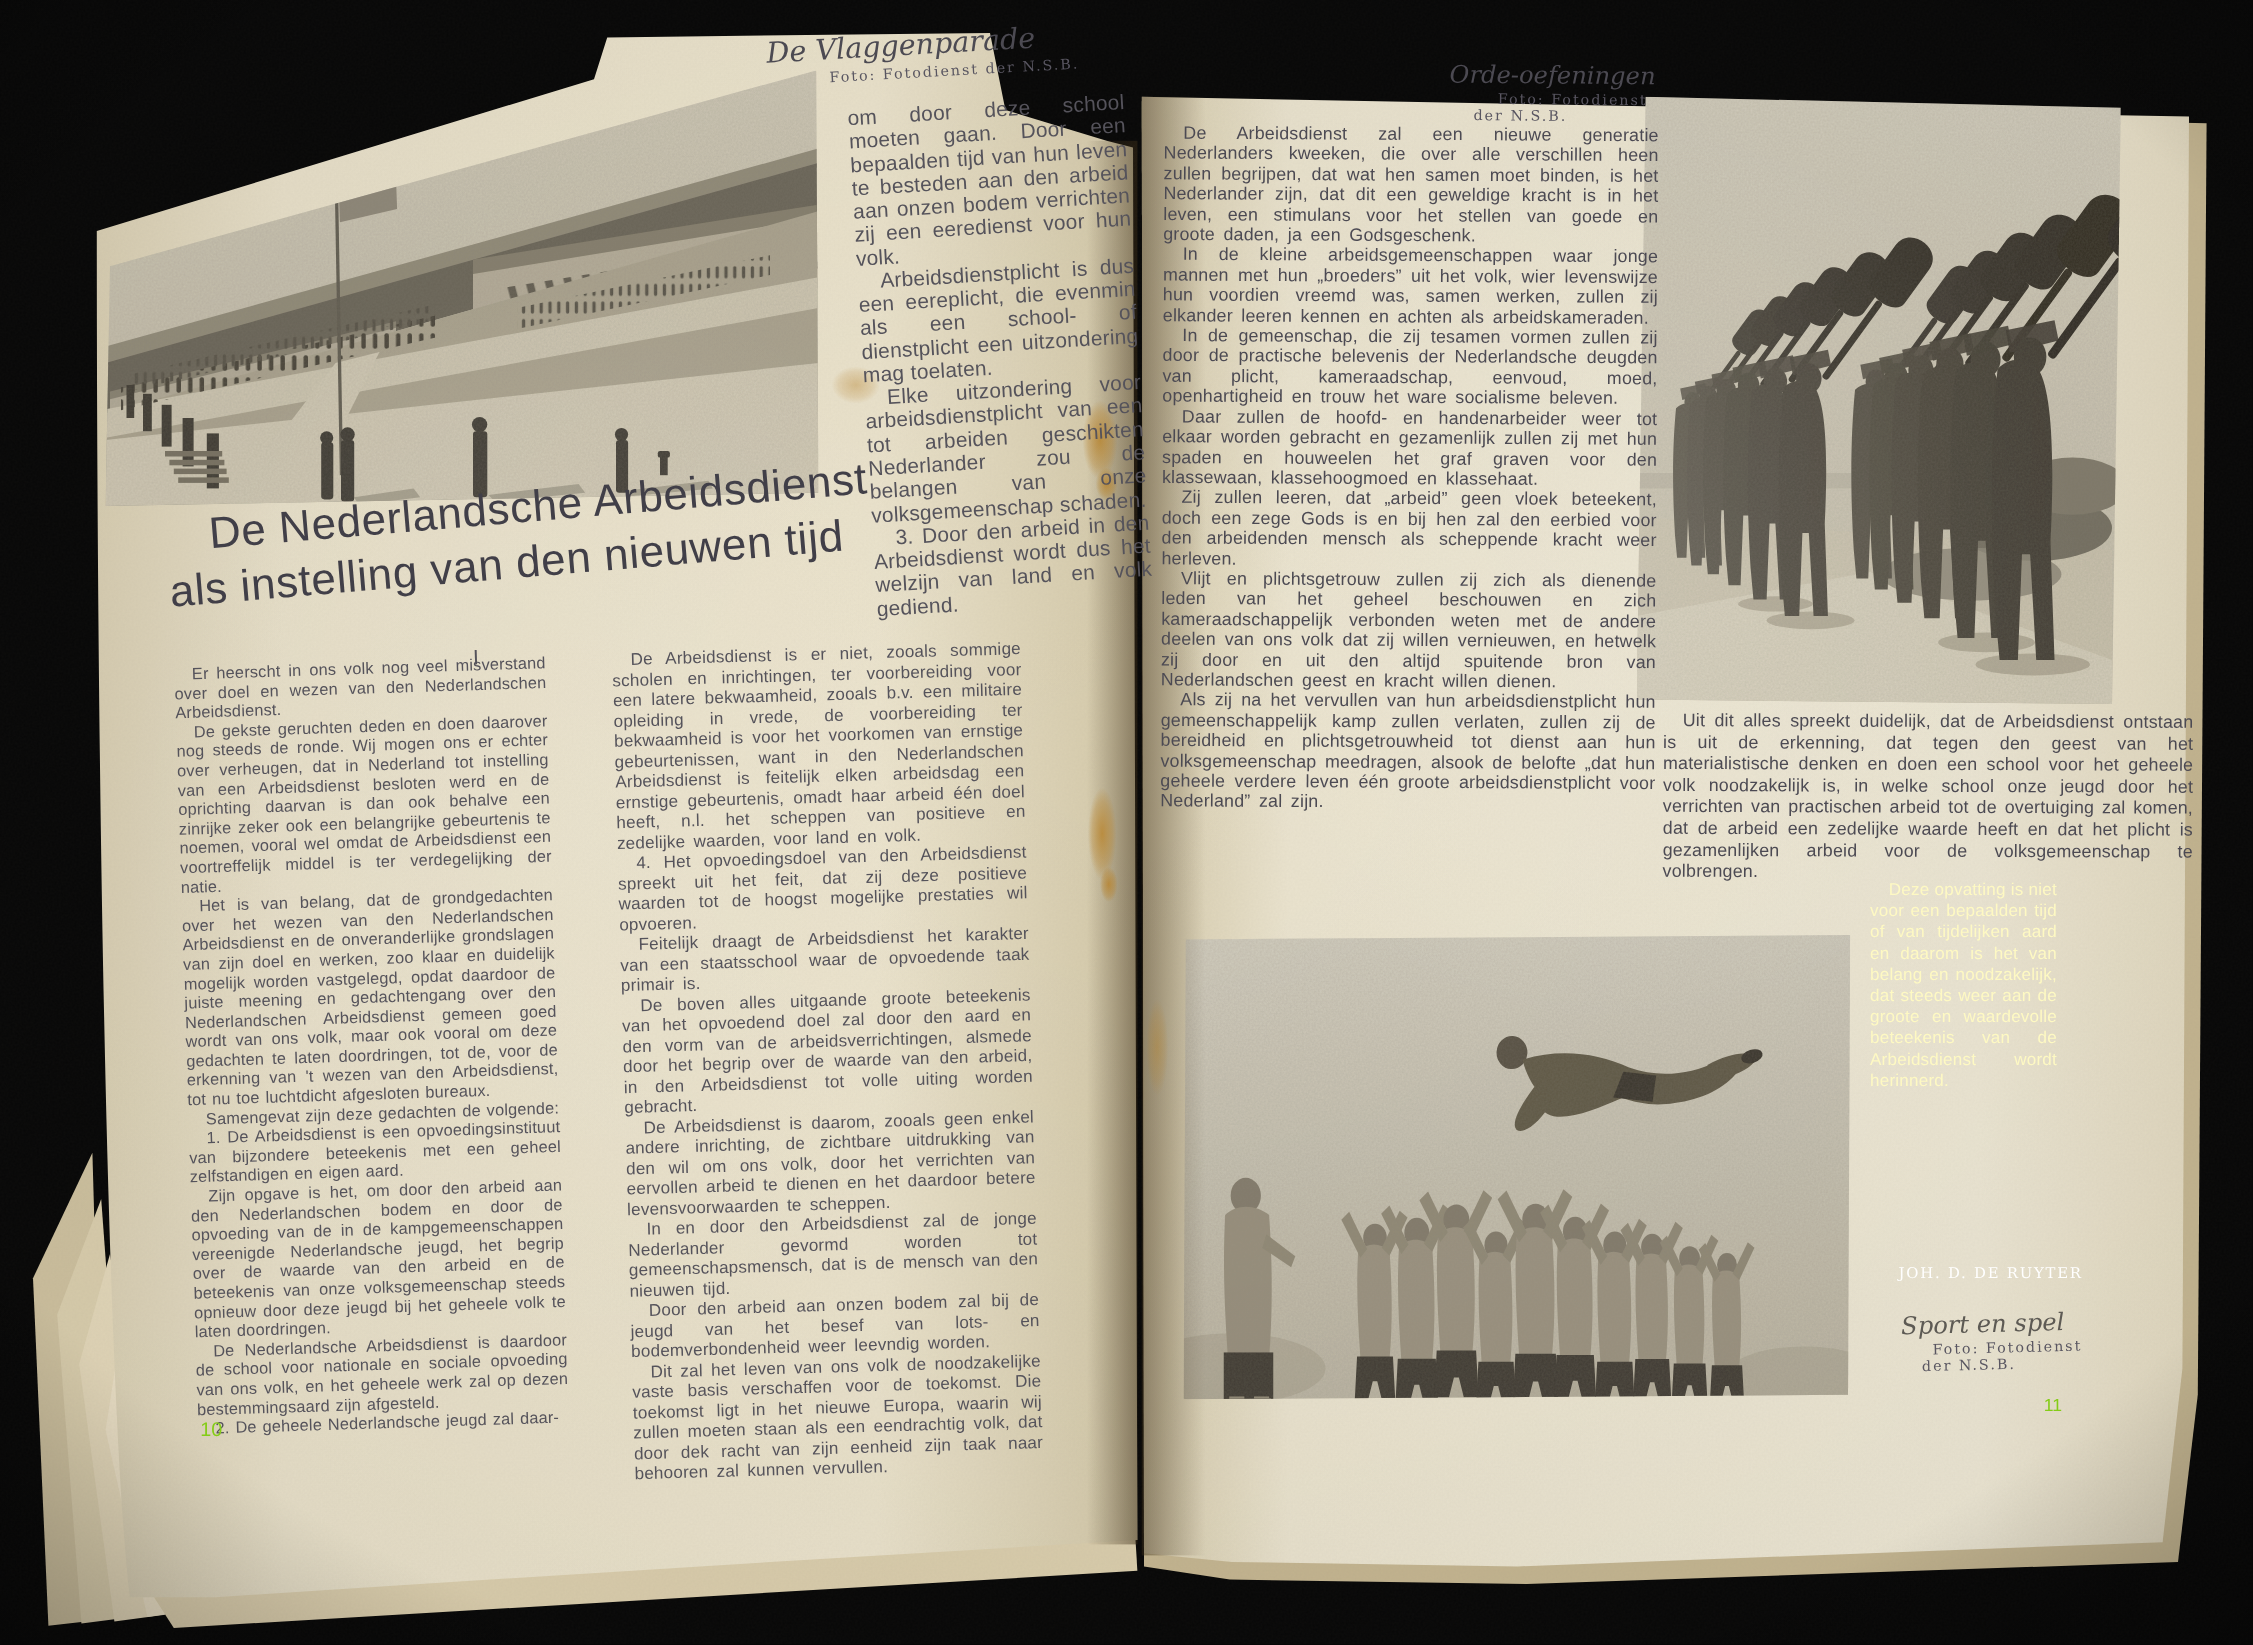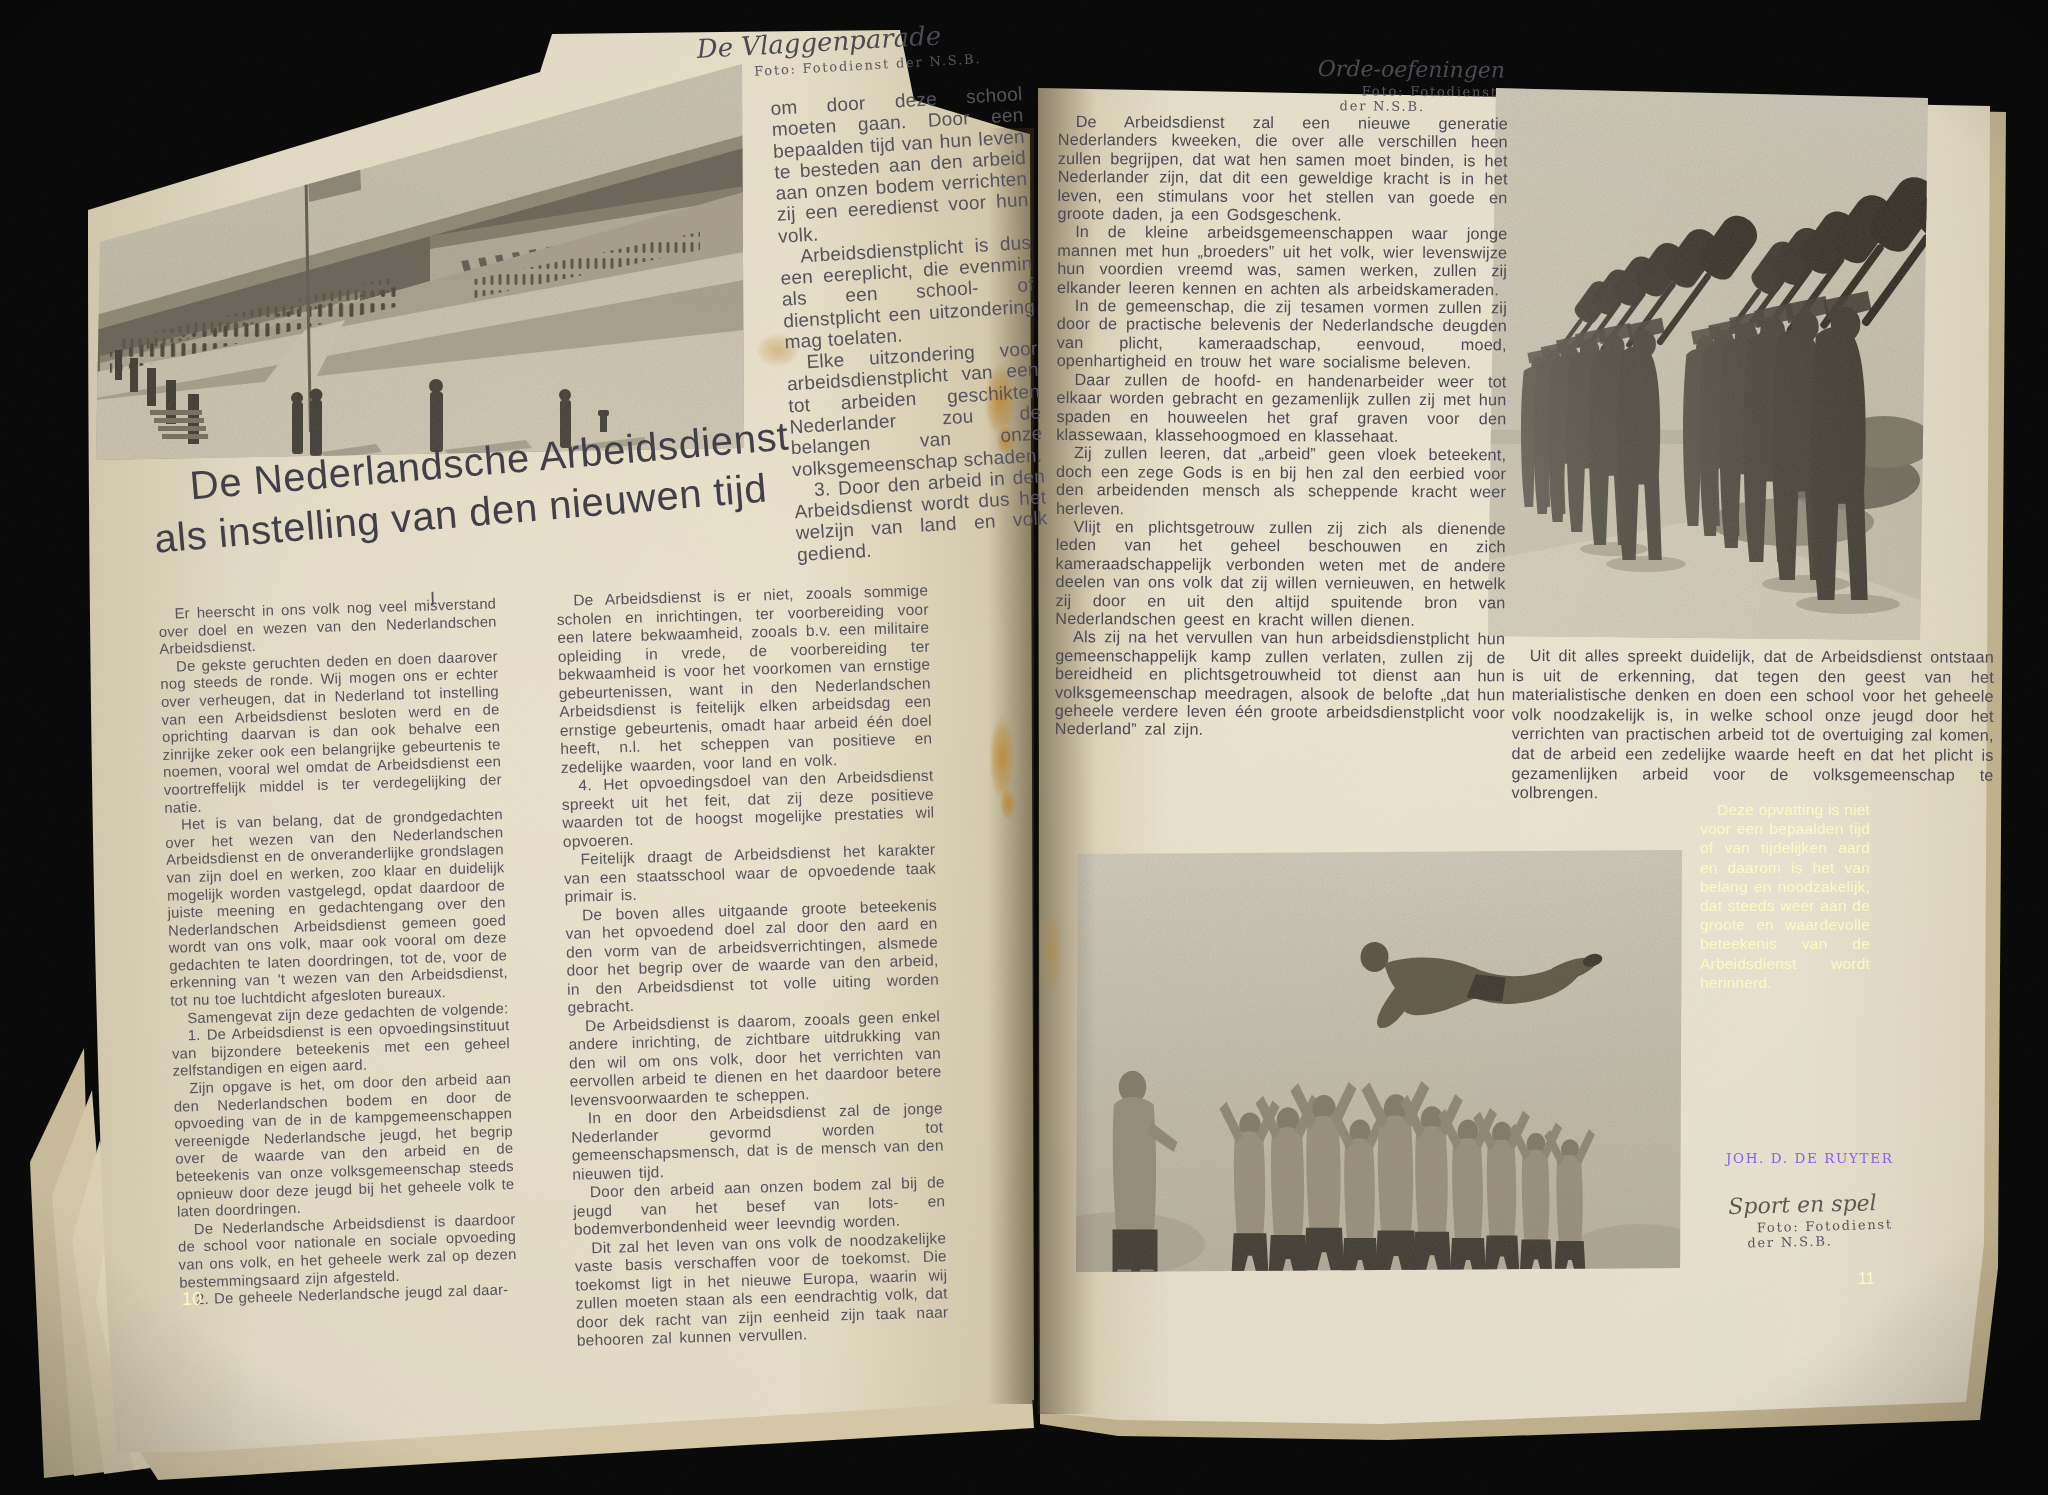--- a/index.html
+++ b/index.html
@@ -5,21 +5,21 @@
   html,body{margin:0;padding:0;background:#070707;}
   #canvas{position:relative;width:2048px;height:1495px;overflow:hidden;background:#070707;
           font-family:"Liberation Sans",sans-serif;}
   .abs{position:absolute;}
   .coltext{color:#55535b;text-align:justify;letter-spacing:.2px;}
   .coltext p{margin:0;text-indent:1.1em;}
   .coltext p.noindent{text-indent:0;}
   .serif-it{font-family:"DejaVu Serif",serif;font-style:italic;color:#4c4a52;}
   .credit{font-family:"DejaVu Serif",serif;font-style:normal;font-size:13px;letter-spacing:1.8px;color:#595661;}
   .headline{font-size:40px;line-height:1.25;color:#413f48;letter-spacing:.6px;}
-  .pagenum{font-size:18px;color:#fef9c3;}
+  .pagenum{font-size:18px;color:#84cc16;}
   
   #cap-strip{left:696px;top:34px;width:340px;transform:rotate(-3.2deg);transform-origin:0 0;}
   #cap-strip .t{font-size:26px;}
   #cap-strip .c{margin-left:56px;margin-top:3px;}
   #narrow-l{left:770px;top:98px;width:252px;height:512px;overflow:hidden;
             font-size:19px;line-height:1.12;word-spacing:.5px;transform:rotate(-3.4deg);transform-origin:0 0;}
   #headline{left:148px;top:464px;width:700px;transform:rotate(-4.8deg);transform-origin:0 0;}
   #headline .l1{margin-left:40px;}
   #numeral{left:430px;top:588px;font-size:19px;color:#55535b;transform:rotate(-2deg);}
   #col-l{left:158px;top:606px;width:338px;font-size:14.8px;line-height:17.6px;word-spacing:1px;
@@ -31,21 +31,21 @@
   #cap-r{left:1318px;top:56px;width:260px;transform:rotate(.5deg);transform-origin:0 0;}
   #cap-r .t{font-size:22px;}
   #cap-r .c1{margin-left:44px;margin-top:2px;}
   #cap-r .c2{margin-left:22px;}
   #col-r1{left:1058px;top:112px;width:450px;font-size:16.2px;line-height:18.4px;word-spacing:3px;
           color:#4c4a53;transform:rotate(.3deg);transform-origin:0 0;}
   #below-r{left:1512px;top:646px;width:482px;font-size:16.2px;line-height:19.6px;word-spacing:2px;
            color:#4c4a53;transform:rotate(.2deg);transform-origin:0 0;}
   #narrow-r{left:1700px;top:800px;width:170px;font-size:15.5px;line-height:19.2px;color:#fef9c3;}
   #author{left:1726px;top:1150px;font-family:"DejaVu Serif",serif;font-size:13.5px;letter-spacing:1.6px;
-          color:#8b5cf6;}
+          color:#ffffff;}
   #cap-sport{left:1728px;top:1194px;width:240px;transform:rotate(-1.5deg);transform-origin:0 0;}
   #cap-sport .t{font-size:22px;color:#5d5a54;}
   #cap-sport .c1{margin-left:28px;margin-top:2px;}
   #cap-sport .c2{margin-left:18px;}
   #p11{left:1858px;top:1270px;font-size:16px;}
 </style>
 </head>
 <body>
 
 <div id="canvas">

